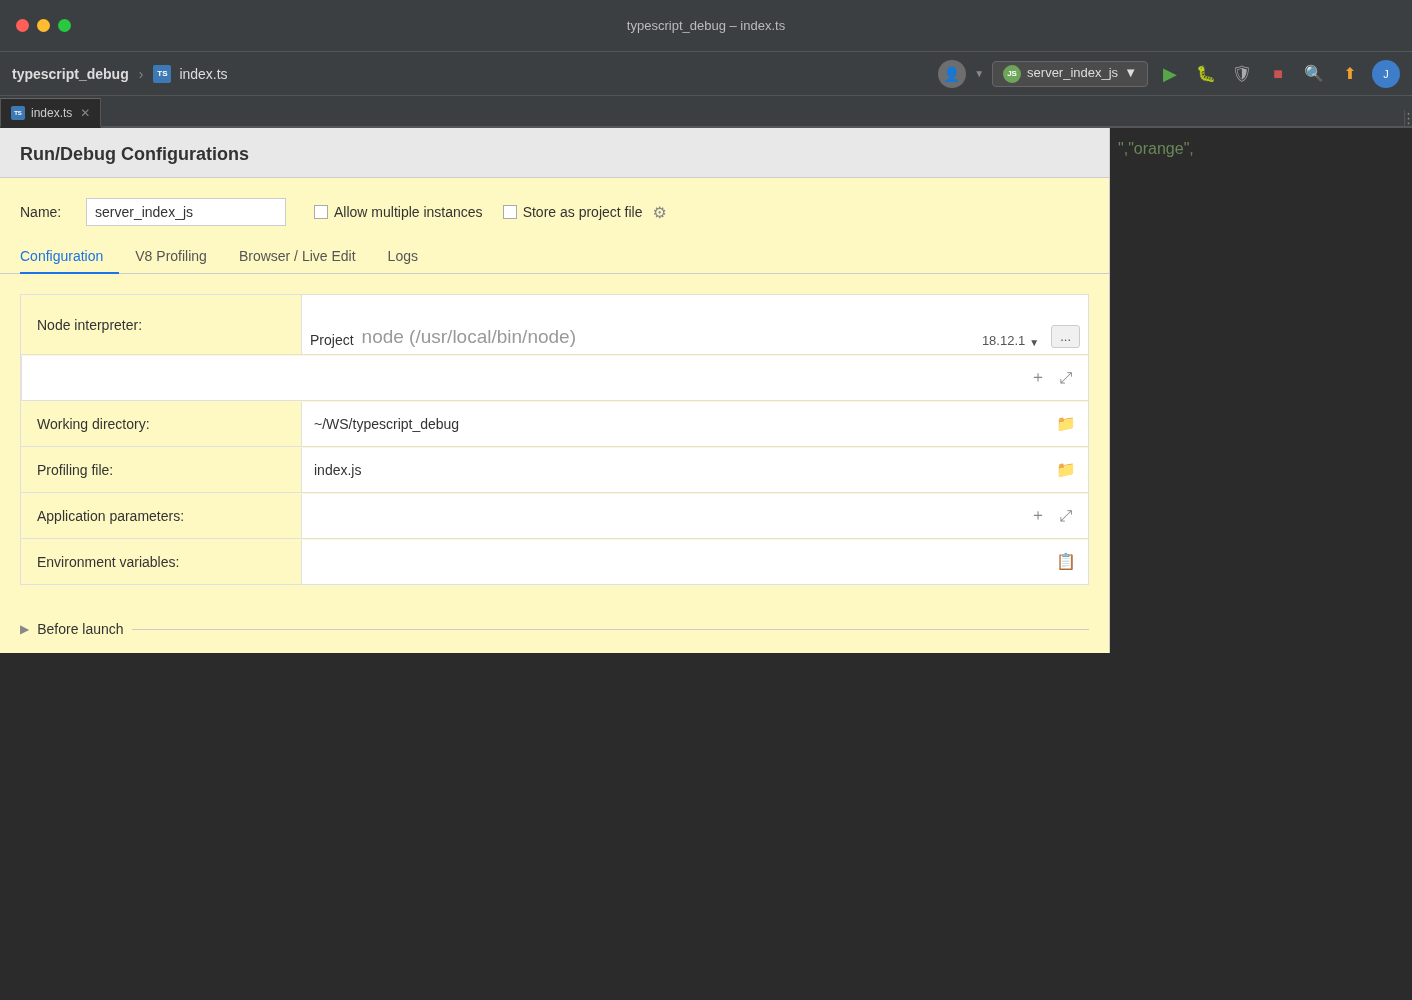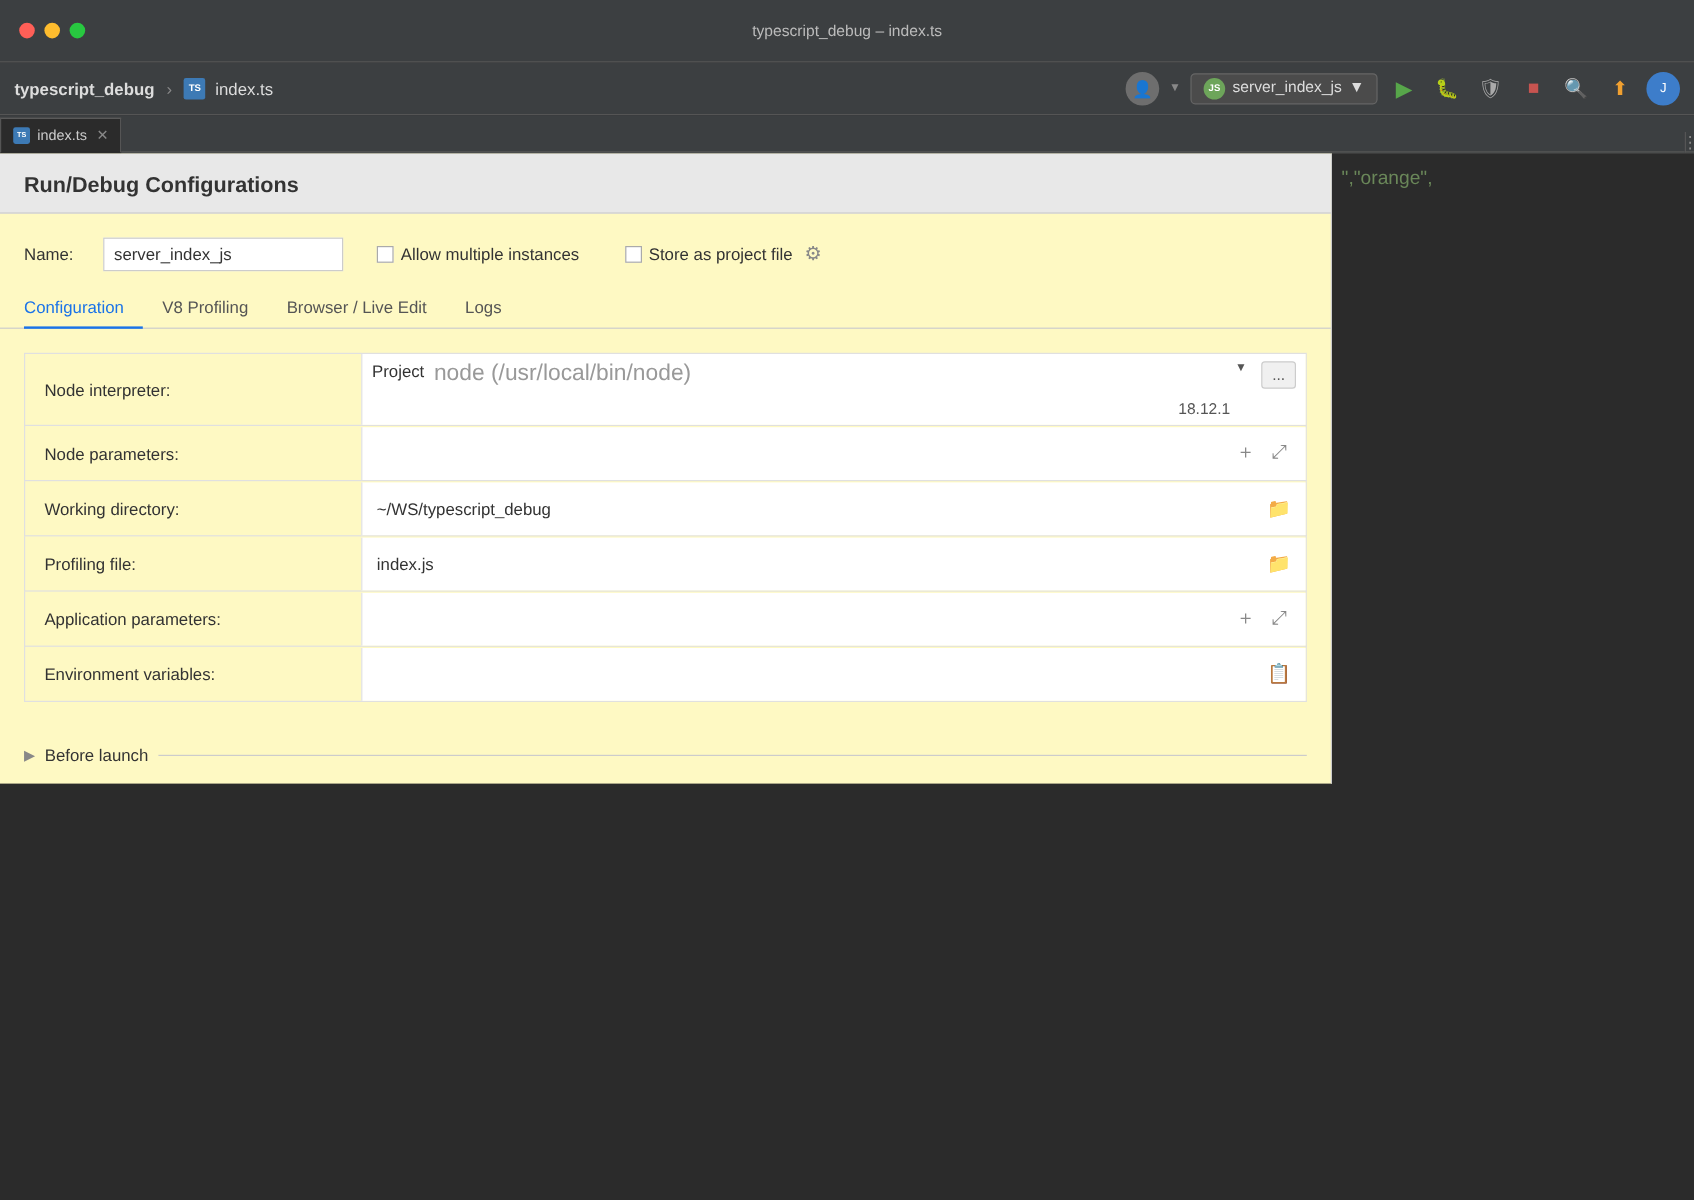--- a/index.html
+++ b/index.html
@@ -237,21 +237,21 @@
       padding: 4px 8px;
       font-size: 14px;
       color: #333;
       width: 200px;
       height: 28px;
       outline: none;
     }
     .checkbox-group {
       display: flex;
       align-items: center;
-      gap: 22px;
+      gap: 4px;
       margin-left: 12px;
     }
     .checkbox-item {
       display: flex;
       align-items: center;
       gap: 6px;
     }
     .checkbox-box {
       width: 14px;
       height: 14px;
@@ -325,21 +325,21 @@
       display: flex;
       align-items: center;
       background: white;
       border-left: 1px solid #e0e0e0;
       padding: 6px 8px;
       min-height: 44px;
     }
 
     .interpreter-row {
       display: flex;
-      align-items: flex-start;
+      align-items: flex-end;
       width: 100%;
       gap: 0;
     }
     .interpreter-project {
       font-size: 14px;
       color: #333;
       padding-right: 8px;
       white-space: nowrap;
     }
     .interpreter-path {
@@ -519,21 +519,20 @@
             <span class="interpreter-project">Project</span>
             <span class="interpreter-path">node (/usr/local/bin/node)</span>
             <span class="interpreter-version">18.12.1</span>
             <span class="dropdown-arrow">▼</span>
             <button class="more-btn">...</button>
           </div>
         </div>
       </div>
 
       <div class="config-row">
-        <div class="config-row-label">Node parameters:</div>
         <div class="config-row-value">
           <input class="field-input" type="text" value="" style="">
           <div class="field-addon-btn">＋</div>
           <div class="field-addon-btn">⤢</div>
         </div>
       </div>
 
       <div class="config-row">
         <div class="config-row-label">Working directory:</div>
         <div class="config-row-value">

